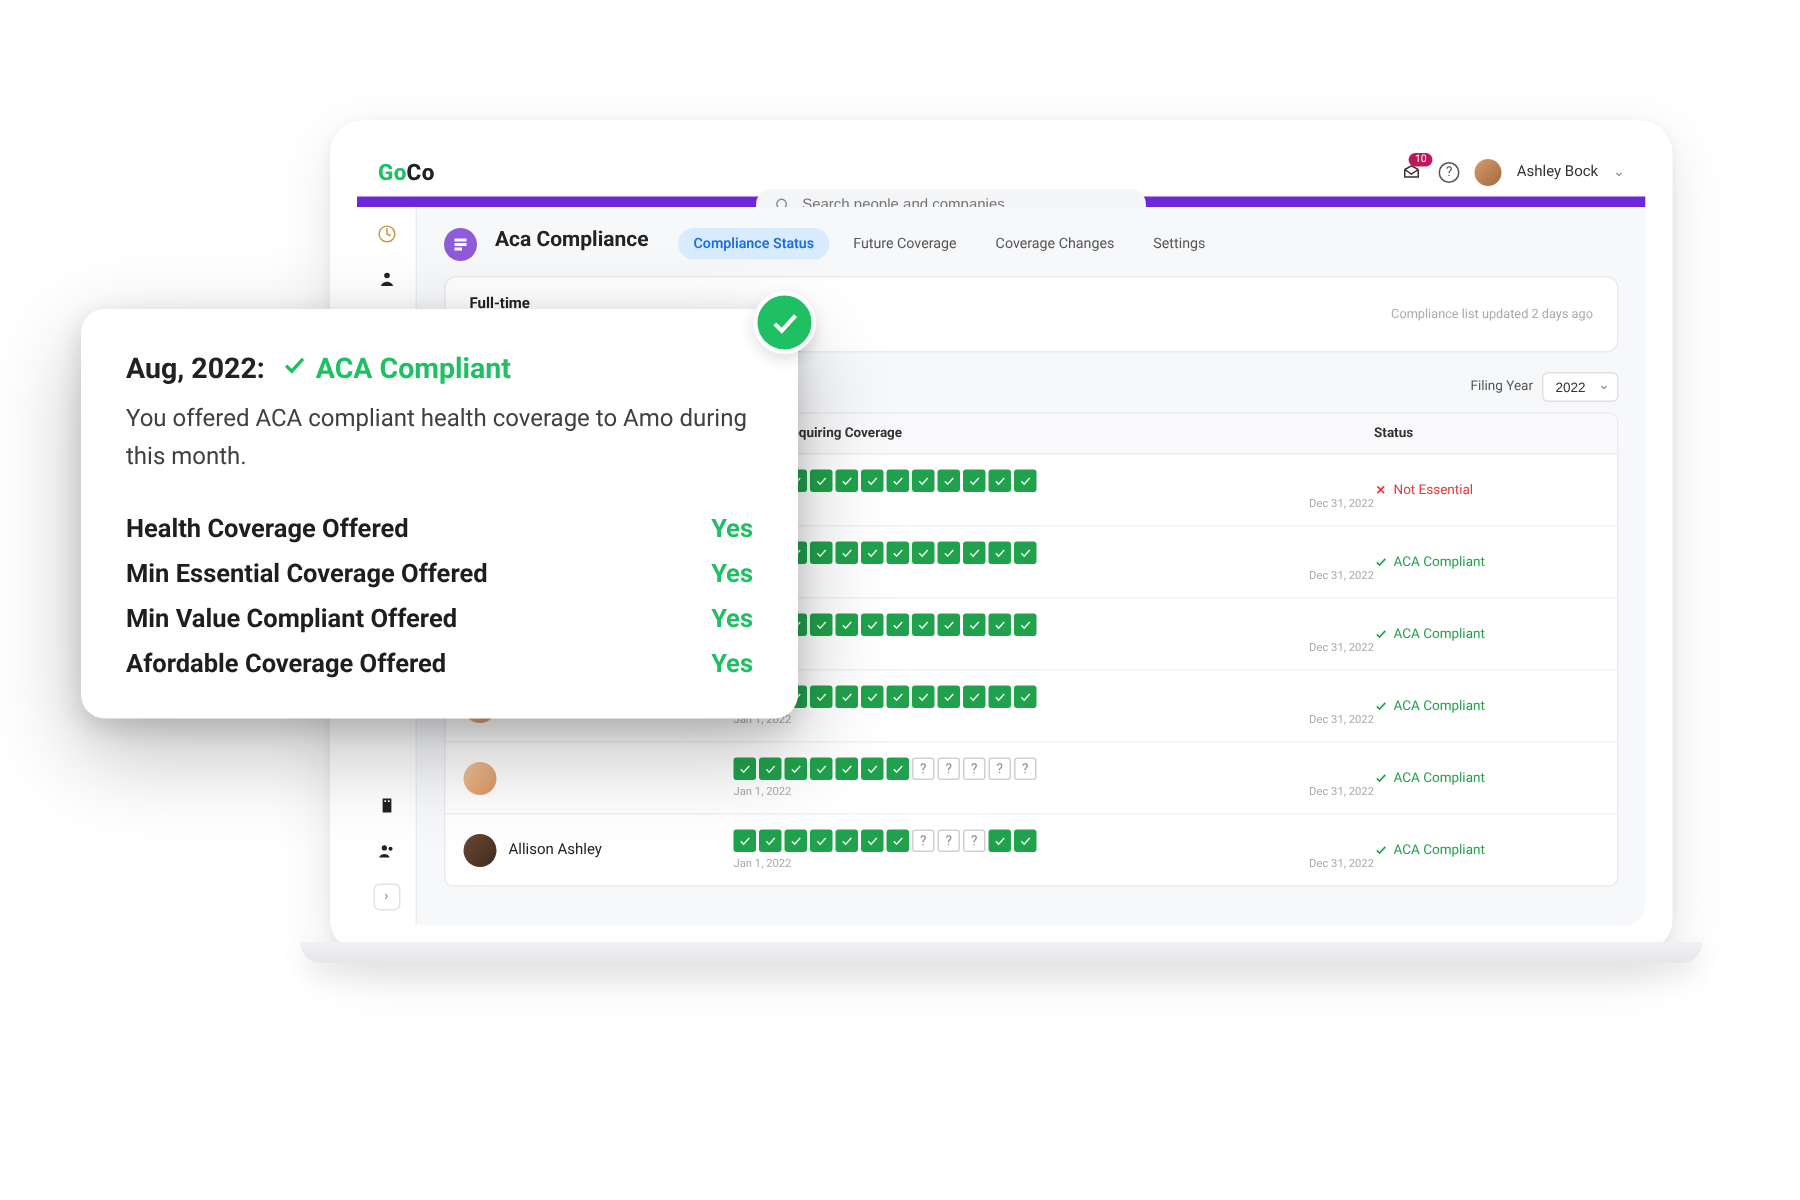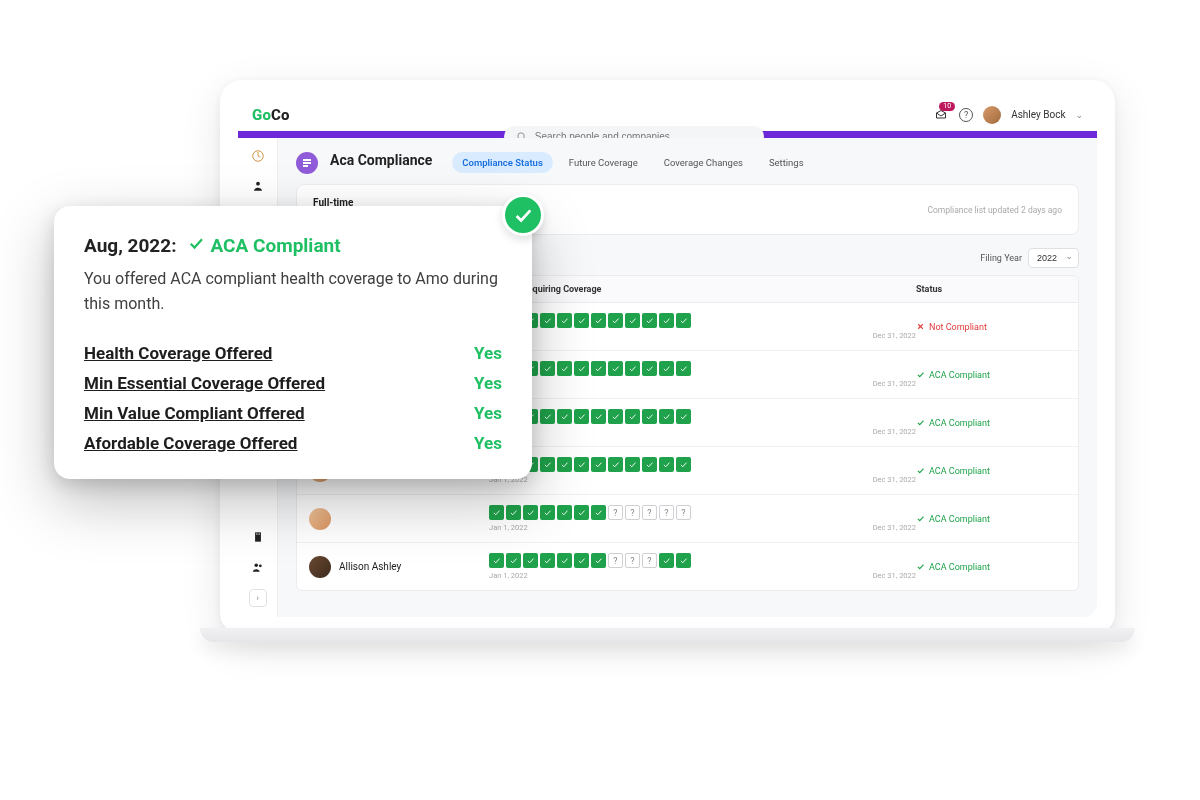--- a/index.html
+++ b/index.html
@@ -124,21 +124,21 @@
     z-index: 20;
   }
   .pop-h { font-size: 19px; font-weight: 700; color: #222; margin-bottom: 10px; display: flex; align-items: baseline; gap: 4px; flex-wrap: wrap; }
   .pop-h .date { color: #222; }
   .pop-h .chk { color: #1fbf63; display: inline-flex; align-items: center; margin: 0 2px 0 6px; }
   .pop-h .chk svg { width: 18px; height: 18px; stroke: #1fbf63; stroke-width: 3; fill: none; }
   .pop-h .lab { color: #1fbf63; }
   .pop-sub { font-size: 16px; line-height: 1.55; color: #404040; margin-bottom: 26px; }
   .pop-list { display: flex; flex-direction: column; gap: 10px; }
   .pop-row { display: flex; justify-content: space-between; align-items: baseline; }
-  .pop-row .k { font-size: 17px; font-weight: 700; color: #1e1e1e; text-decoration: underline; }
+  .pop-row .k { font-size: 17px; font-weight: 700; color: #1e1e1e; }
   .pop-row .v { font-size: 17px; font-weight: 700; color: #1fbf63; }
 
   
   .i-help { width:14px;height:14px;border:1.5px solid #555;border-radius:50%;display:flex;align-items:center;justify-content:center;font-size:9px;color:#555;}
 </style>
 </head>
 <body>
 
 <div class="laptop">
   <div class="screen">
@@ -320,21 +320,21 @@
                   <div class="month-range">
                     <span>Jan 1, 2022</span>
                     <span>Dec 31, 2022</span>
                   </div>
                 </div>
                 <div class="status bad">
                   <svg viewBox="0 0 24 24" fill="none" stroke="currentColor" stroke-width="3">
                     <line x1="6" y1="6" x2="18" y2="18"></line>
                     <line x1="18" y1="6" x2="6" y2="18"></line>
                   </svg>
-                  <span>Not Compliant</span>
+                  <span>Not Essential</span>
                 </div>
               </div>
               <div class="trow">
                 <div class="member">
                   <div class="mem-av peach"></div>
                   <div class="mem-name">wn</div>
                 </div>
                 <div class="months">
                   <div class="month-boxes">
                     <div class="mb ok">

